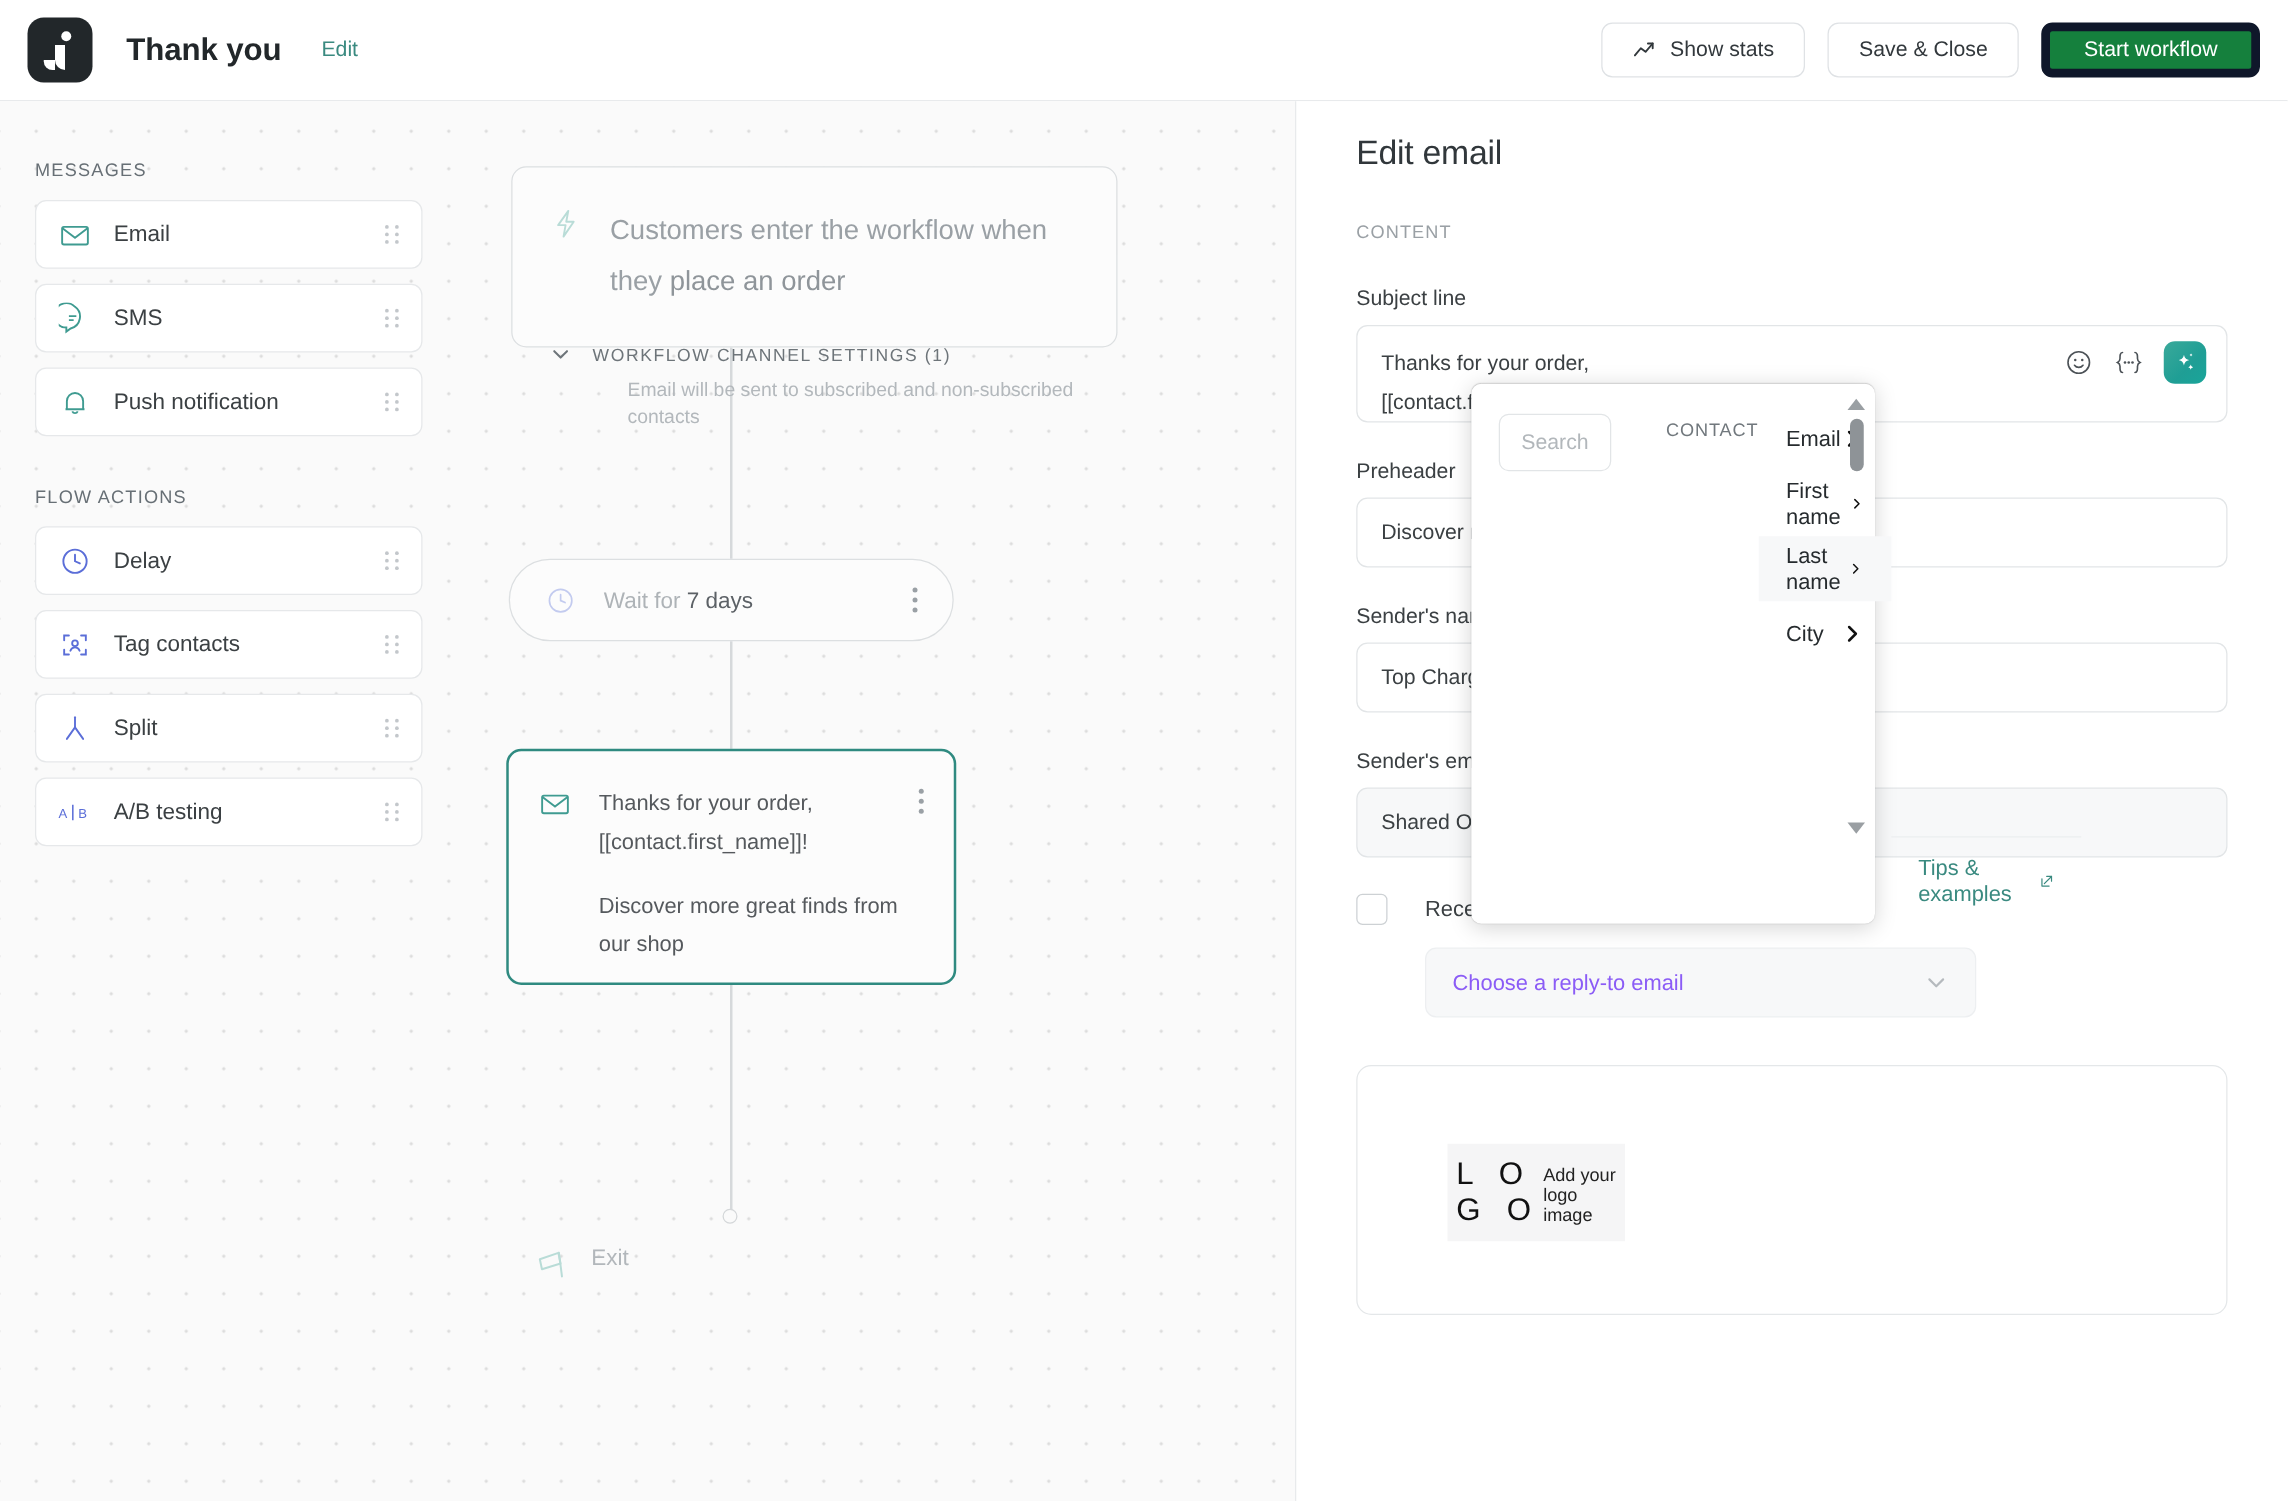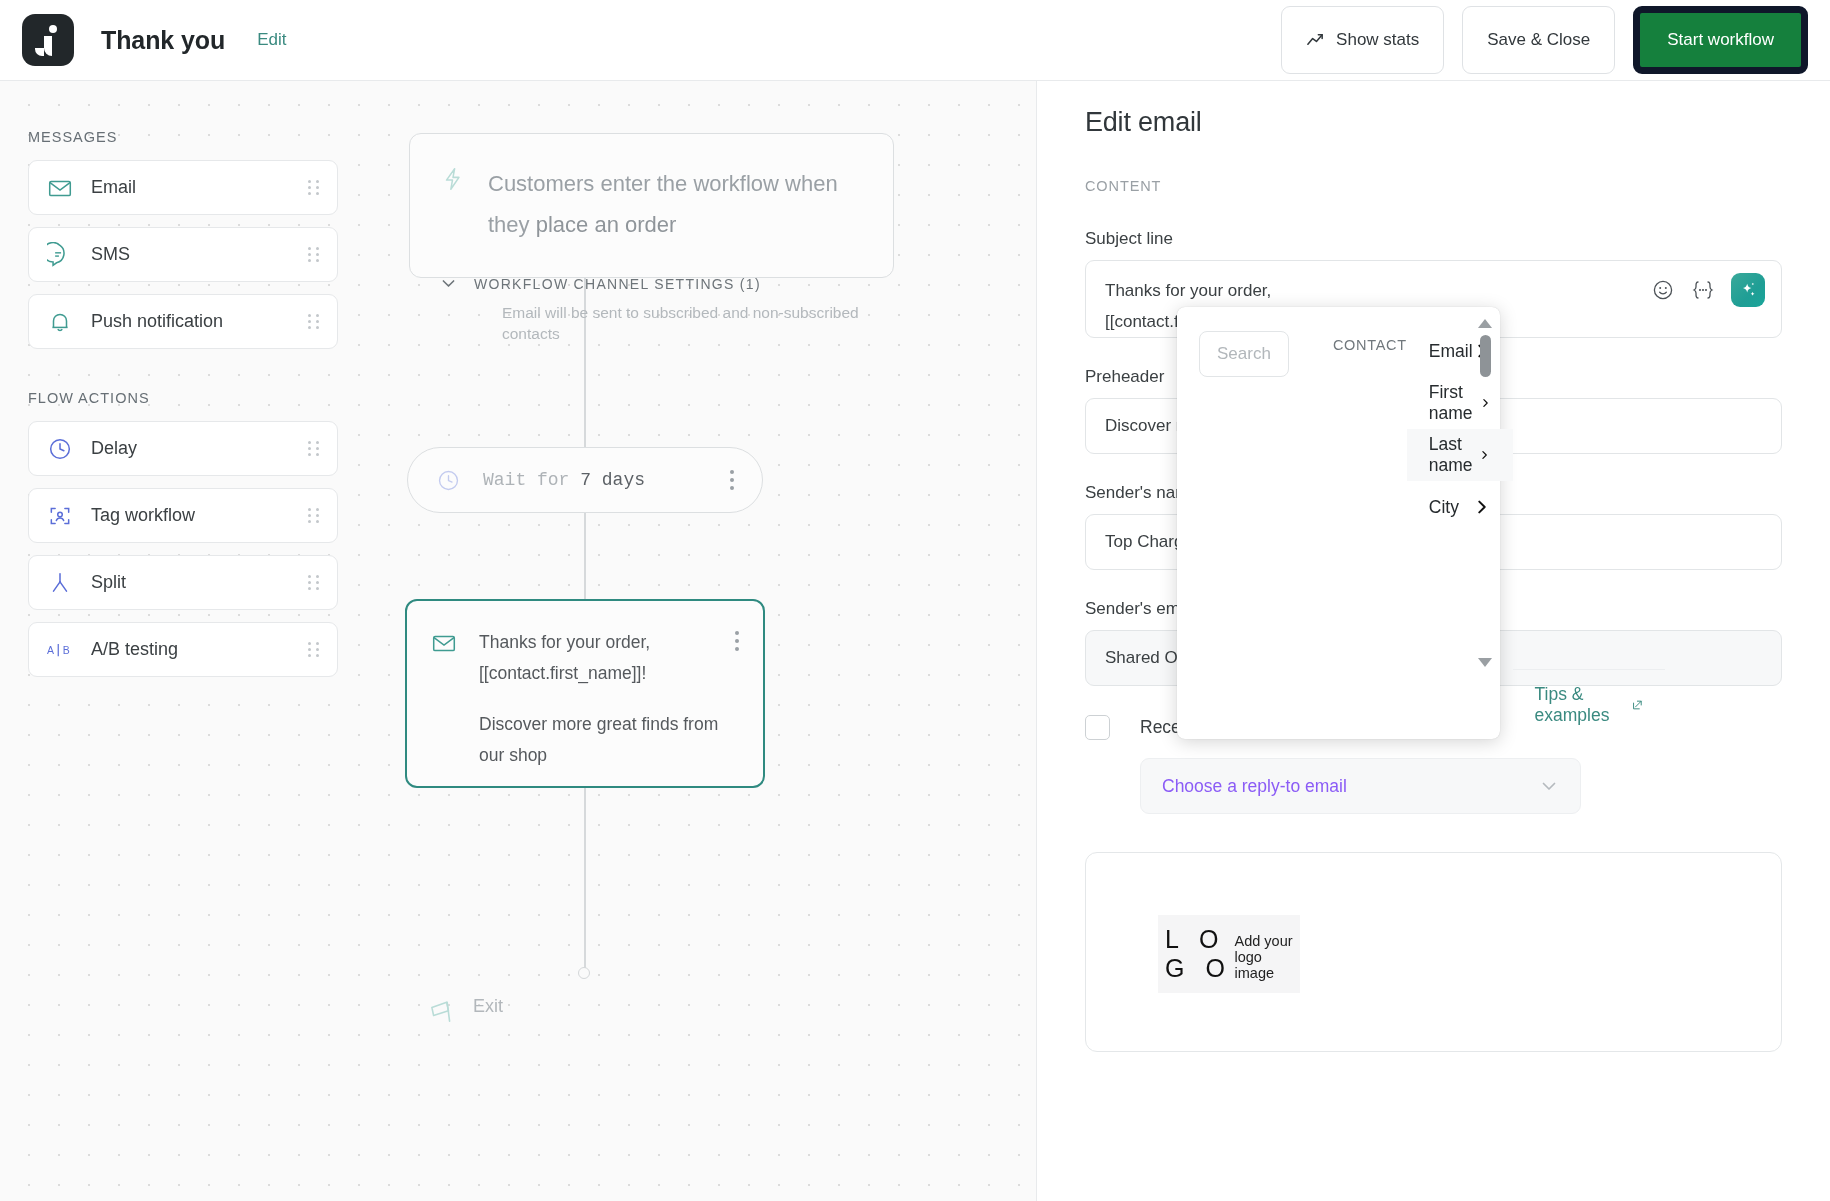--- a/index.html
+++ b/index.html
@@ -39,21 +39,21 @@
     margin-left: 27px; font-size: 25px; color: #22272a; font-weight: 600;
     letter-spacing: -0.1px;
   }
   .edit-link {
     margin-left: 32px; font-size: 17px; color: #3a8a80; cursor: pointer;
   }
   .topbar-actions {
     margin-left: auto; margin-right: 22px; display: flex; align-items: center; gap: 18px;
   }
   .btn {
-    height: 68px; border-radius: 9px; font-size: 17px;
+    height: 44px; border-radius: 9px; font-size: 17px;
     display: flex; align-items: center; justify-content: center;
     cursor: pointer; white-space: nowrap;
   }
   .btn-ghost {
     background: #fff; border: 1px solid #dfe2e5; color: #32383c; padding: 0 24px; gap: 11px;
   }
   .btn-primary {
     background: #15803d; color: #fff; border: 7px solid #0f172a; padding: 0 27px;
     font-weight: 500;
   }
@@ -107,21 +107,21 @@
   }
 
   .connector {
     position: absolute; left: 584px; width: 1.5px; background: #d6d9db;
   }
   .node-wait {
     position: absolute; left: 407px; top: 366px; width: 356px; height: 66px;
     background: #fcfcfc; border: 1px solid #dcdfe1; border-radius: 34px;
     display: flex; align-items: center; padding: 0 28px; cursor: pointer;
   }
-  .wait-text { margin-left: 22px; font-size: 18px; color: #aeb3b7; font-family: Liberation Mono, monospace; }
+  .wait-text { margin-left: 22px; font-size: 18px; color: #aeb3b7; }
   .wait-text b { color: #5c6166; font-weight: 400; }
   .wait-kebab { margin-left: auto; }
 
   .node-email {
     position: absolute; left: 405px; top: 518px; width: 360px; height: 189px;
     background: #fcfcfc; border: 2px solid #2f8a80; border-radius: 12px;
     padding: 26px 24px 0 24px; display: flex; cursor: pointer;
   }
   .email-body { margin-left: 22px; font-size: 17.5px; line-height: 31px; color: #55595d; }
   .email-body .gap { height: 20px; }
@@ -336,21 +336,21 @@
     </div>
 
     <div class="pal-item">
       <span class="pal-icon">
         <svg width="26" height="26" viewBox="0 0 24 24">
           <path d="M4 8.5V5h3.5M16.5 5H20v3.5M20 15.5V19h-3.5M7.5 19H4v-3.5" fill="none" stroke="#5b6ed8" stroke-width="1.4" stroke-linecap="round"></path>
           <circle cx="12" cy="10.7" r="2.1" fill="none" stroke="#5b6ed8" stroke-width="1.4"></circle>
           <path d="M8.6 16.2a3.6 3.6 0 0 1 6.8 0" fill="none" stroke="#5b6ed8" stroke-width="1.4" stroke-linecap="round"></path>
         </svg>
       </span>
-      <span class="pal-label">Tag workflow</span>
+      <span class="pal-label">Tag contacts</span>
       <span class="grip">
           <i></i>
           <i></i>
           <i></i>
           <i></i>
           <i></i>
           <i></i>
         </span>
     </div>
 

